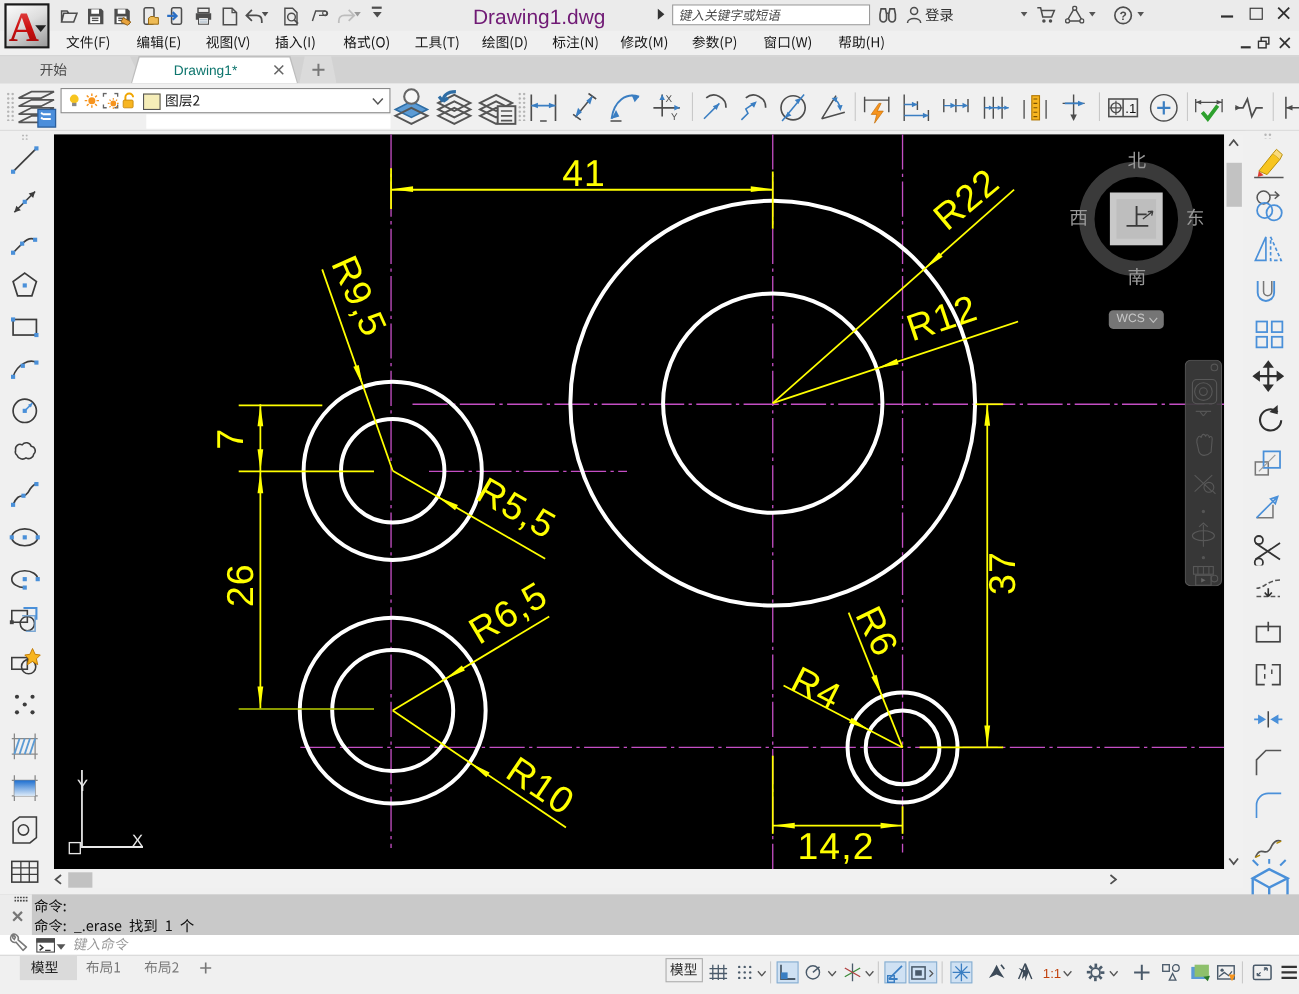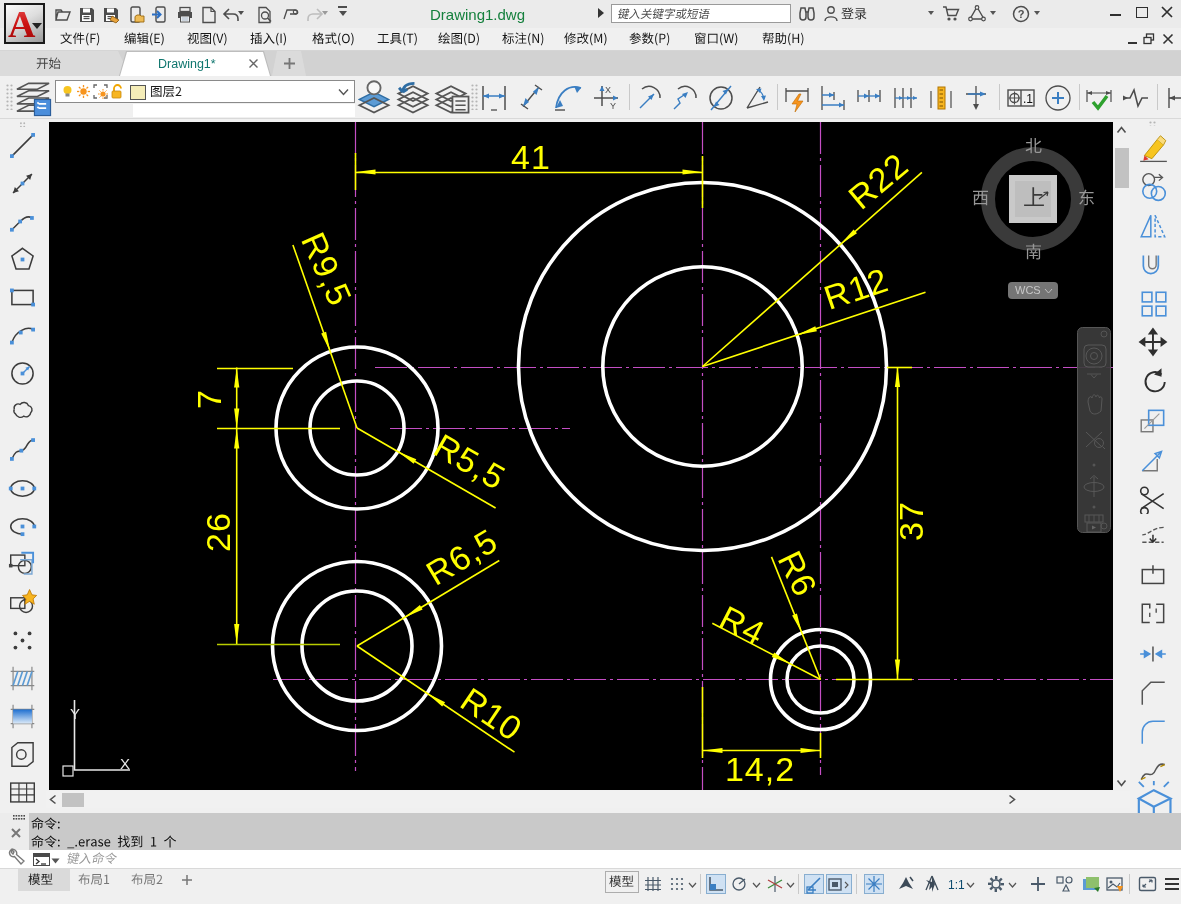--- a/index.html
+++ b/index.html
@@ -68,21 +68,21 @@
 <svg class="ic" style="left:282px;top:6px" width="18" height="18" viewBox="0 0 18 18">
     <path d="M2 13 L5 4 H13 C16 4,16 8,13 8 H8" fill="none" stroke="#4d4d4d" stroke-width="1.3"></path>
     <path d="M13 4 C17 4.5,16.5 9,13 8 C10.5 7.5,11 4,13 4 Z" fill="none" stroke="#4d4d4d" stroke-width="1.1"></path>
   </svg>
 <svg class="ic" style="left:306px;top:6px" width="18" height="18" viewBox="0 0 18 18">
     <path d="M11 3 L16 8 L11 13 M16 8 H7 C4 8,2 10,2 13 V15" fill="none" stroke="#bdbdbd" stroke-width="1.6"></path>
   </svg>
 <div class="ab" style="left:322px;top:11px;width:0;height:0;border-left:3.5px solid transparent;border-right:3.5px solid transparent;border-top:4.5px solid #9a9a9a"></div>
 <div class="ab" style="left:338px;top:6px;width:9px;height:2px;background:#4d4d4d"></div>
 <div class="ab" style="left:339px;top:11px;width:0;height:0;border-left:4.5px solid transparent;border-right:4.5px solid transparent;border-top:5px solid #4d4d4d"></div>
-<div class="ab" style="left:430px;top:6px;width:120px;color:#15803d;font-size:15px">Drawing1.dwg</div>
+<div class="ab" style="left:430px;top:6px;width:120px;color:#701a75;font-size:19px">Drawing1.dwg</div>
 <div class="ab" style="left:598px;top:8px;width:0;height:0;border-top:5px solid transparent;border-bottom:5px solid transparent;border-left:6px solid #333"></div>
 <div class="ab" style="left:611px;top:4px;width:180px;height:19px;background:#fff;border:1px solid #9a9a9a;box-sizing:border-box"></div>
 <svg style="position:absolute;left:617px;top:8px;" width="94" height="14" viewBox="0 -10.1 94 14">
     <path d="M1.4 -4.0 1.3 -3.2H2.6L2.1 -1.0C2.0 -0.4 1.5 -0.0 1.3 0.1C1.4 0.3 1.6 0.6 1.6 0.8C1.8 0.6 2.2 0.4 4.2 -0.9C4.2 -1.0 4.1 -1.3 4.1 -1.6L2.8 -0.8L3.3 -3.2H4.6L4.7 -4.0H3.5L3.8 -5.5H5.0L5.1 -6.3H2.4C2.7 -6.7 3.1 -7.1 3.4 -7.6H5.4L5.6 -8.4H3.9C4.1 -8.7 4.4 -9.1 4.5 -9.5L3.8 -9.7C3.3 -8.5 2.5 -7.4 1.7 -6.7C1.8 -6.5 2.0 -6.1 2.1 -6.0L2.3 -6.3L2.2 -5.5H3.1L2.7 -4.0ZM8.5 -8.8 8.4 -8.1H9.7L9.5 -7.2H7.9L7.7 -6.5H9.4L9.2 -5.6H7.8L7.7 -5.0H9.1L8.9 -4.1H7.5L7.3 -3.4H8.7L8.5 -2.5H6.8L6.7 -1.8H8.4L8.1 -0.4H8.8L9.1 -1.8H11.2L11.3 -2.5H9.2L9.4 -3.4H11.3L11.4 -4.1H9.6L9.7 -5.0H11.4L11.8 -6.5H12.5L12.6 -7.2H11.9L12.2 -8.8H10.5L10.7 -9.6H10.0L9.9 -8.8ZM10.1 -6.5H11.1L10.9 -5.6H9.9ZM10.2 -7.2 10.4 -8.1H11.5L11.3 -7.2ZM5.2 -4.7C5.2 -4.7 5.3 -4.8 5.4 -4.9H6.6C6.4 -4.0 6.0 -3.1 5.7 -2.4C5.6 -2.8 5.5 -3.3 5.5 -3.8L4.9 -3.6C4.9 -2.8 5.0 -2.1 5.2 -1.6C4.6 -0.7 4.0 -0.0 3.2 0.4C3.4 0.5 3.5 0.8 3.6 1.0C4.3 0.5 4.9 -0.1 5.5 -0.9C6.3 0.4 7.6 0.8 9.2 0.8H10.7C10.8 0.6 10.9 0.2 11.1 0.0C10.7 0.0 9.6 0.0 9.4 0.0C7.9 0.0 6.6 -0.3 6.0 -1.6C6.6 -2.6 7.1 -3.9 7.5 -5.6L7.1 -5.6L7.0 -5.6H6.3C6.9 -6.5 7.6 -7.6 8.3 -8.8L7.9 -9.1L7.6 -9.0H5.9L5.8 -8.2H7.2C6.6 -7.2 6.0 -6.3 5.8 -6.0C5.5 -5.6 5.2 -5.3 5.0 -5.3C5.1 -5.1 5.2 -4.8 5.2 -4.7Z M16.7 -8.7C17.4 -8.2 17.8 -7.5 18.2 -6.8C16.7 -3.5 14.8 -1.2 11.9 0.1C12.1 0.3 12.5 0.7 12.6 0.8C15.2 -0.5 17.1 -2.6 18.6 -5.6C19.4 -3.3 19.7 -0.7 22.0 0.8C22.1 0.5 22.4 0.1 22.6 -0.2C19.3 -2.5 20.5 -6.8 17.4 -9.4Z M27.5 -9.2C27.8 -8.6 28.2 -7.8 28.2 -7.2H26.0L25.8 -6.3H29.6L29.3 -4.9C29.3 -4.7 29.2 -4.5 29.2 -4.3H24.7L24.5 -3.4H28.8C28.2 -2.2 26.8 -0.9 23.5 0.1C23.7 0.3 23.9 0.7 24.0 0.9C27.2 -0.1 28.7 -1.5 29.5 -2.8C30.1 -1.0 31.3 0.2 33.3 0.9C33.4 0.6 33.8 0.2 34.0 0.0C32.0 -0.5 30.7 -1.7 30.2 -3.4H34.5L34.7 -4.3H30.2L30.3 -4.9L30.6 -6.3H34.5L34.6 -7.2H32.4C32.9 -7.8 33.5 -8.6 34.1 -9.3L33.2 -9.6C32.8 -8.9 32.0 -7.9 31.4 -7.2H28.3L29.1 -7.6C29.0 -8.2 28.7 -9.0 28.3 -9.6Z M35.9 -4.0 35.8 -3.2H37.1L36.6 -1.0C36.5 -0.4 36.0 -0.0 35.8 0.1C35.9 0.3 36.1 0.6 36.1 0.8C36.3 0.6 36.7 0.4 38.7 -0.9C38.7 -1.0 38.6 -1.3 38.6 -1.6L37.3 -0.8L37.8 -3.2H39.1L39.2 -4.0H38.0L38.3 -5.5H39.5L39.6 -6.3H36.9C37.2 -6.7 37.6 -7.1 37.9 -7.6H39.9L40.1 -8.4H38.4C38.6 -8.7 38.9 -9.1 39.0 -9.5L38.3 -9.7C37.8 -8.5 37.0 -7.4 36.2 -6.7C36.3 -6.5 36.5 -6.1 36.6 -6.0L36.8 -6.3L36.7 -5.5H37.6L37.2 -4.0ZM43.0 -8.8 42.9 -8.1H44.2L44.0 -7.2H42.4L42.2 -6.5H43.9L43.7 -5.6H42.3L42.2 -5.0H43.6L43.4 -4.1H42.0L41.8 -3.4H43.2L43.0 -2.5H41.3L41.2 -1.8H42.9L42.6 -0.4H43.3L43.6 -1.8H45.7L45.8 -2.5H43.7L43.9 -3.4H45.8L45.9 -4.1H44.1L44.2 -5.0H45.9L46.3 -6.5H47.0L47.1 -7.2H46.4L46.7 -8.8H45.0L45.2 -9.6H44.5L44.4 -8.8ZM44.6 -6.5H45.6L45.4 -5.6H44.4ZM44.7 -7.2 44.9 -8.1H46.0L45.8 -7.2ZM39.7 -4.7C39.7 -4.7 39.8 -4.8 39.9 -4.9H41.1C40.9 -4.0 40.5 -3.1 40.2 -2.4C40.1 -2.8 40.0 -3.3 40.0 -3.8L39.4 -3.6C39.4 -2.8 39.5 -2.1 39.7 -1.6C39.1 -0.7 38.5 -0.0 37.7 0.4C37.9 0.5 38.0 0.8 38.1 1.0C38.8 0.5 39.4 -0.1 40.0 -0.9C40.8 0.4 42.1 0.8 43.7 0.8H45.2C45.3 0.6 45.4 0.2 45.6 0.0C45.2 0.0 44.1 0.0 43.9 0.0C42.4 0.0 41.1 -0.3 40.5 -1.6C41.1 -2.6 41.6 -3.9 42.0 -5.6L41.6 -5.6L41.5 -5.6H40.8C41.4 -6.5 42.1 -7.6 42.8 -8.8L42.4 -9.1L42.1 -9.0H40.4L40.3 -8.2H41.7C41.1 -7.2 40.5 -6.3 40.3 -6.0C40.0 -5.6 39.7 -5.3 39.5 -5.3C39.6 -5.1 39.7 -4.8 39.7 -4.7Z M52.2 -4.2 52.0 -3.4H47.5L47.3 -2.6H51.8L51.3 -0.2C51.3 0.0 51.2 0.1 51.0 0.1C50.8 0.1 50.1 0.1 49.3 0.0C49.4 0.3 49.5 0.7 49.5 0.9C50.5 0.9 51.1 0.9 51.5 0.8C51.9 0.6 52.1 0.4 52.2 -0.1L52.7 -2.6H57.2L57.4 -3.4H52.9L53.0 -3.9C54.1 -4.4 55.3 -5.2 56.2 -5.9L55.7 -6.4L55.5 -6.3H50.0L49.8 -5.5H54.5C53.8 -5.0 52.9 -4.5 52.2 -4.2ZM52.9 -9.5C53.0 -9.2 53.2 -8.8 53.2 -8.5H48.7L48.2 -6.1H49.0L49.4 -7.6H57.3L57.0 -6.1H57.9L58.4 -8.5H54.3C54.2 -8.8 54.0 -9.4 53.8 -9.7Z M67.4 -9.1C68.0 -8.8 68.7 -8.2 69.1 -7.8L69.7 -8.4C69.4 -8.8 68.6 -9.3 68.0 -9.6ZM58.4 -0.8 58.4 0.1C59.8 -0.2 61.7 -0.6 63.6 -1.0L63.7 -1.8C61.7 -1.4 59.7 -1.0 58.4 -0.8ZM60.8 -5.2H63.2L62.8 -3.2H60.4ZM60.2 -6.0 59.5 -2.4H63.4L64.2 -6.0ZM59.9 -7.8 59.7 -7.0H65.4C65.2 -5.1 65.1 -3.4 65.2 -2.0C64.2 -1.1 63.1 -0.3 61.9 0.3C62.1 0.4 62.4 0.7 62.5 0.9C63.5 0.4 64.4 -0.3 65.3 -1.1C65.6 0.2 66.1 0.9 67.0 0.9C67.9 0.9 68.3 0.4 68.9 -1.6C68.7 -1.7 68.4 -1.9 68.2 -2.1C67.9 -0.6 67.6 0.0 67.3 0.0C66.7 0.0 66.3 -0.7 66.2 -1.9C67.3 -3.0 68.2 -4.4 69.1 -5.9L68.2 -6.1C67.6 -4.9 66.9 -3.9 66.1 -2.9C66.0 -4.1 66.1 -5.4 66.3 -7.0H69.7L69.9 -7.8H66.4C66.5 -8.4 66.7 -9.0 66.8 -9.6H65.9C65.7 -9.0 65.6 -8.4 65.5 -7.8Z M76.0 -9.2 75.9 -8.4H81.7L81.8 -9.2ZM75.4 -2.8C75.6 -2.1 75.7 -1.1 75.7 -0.4L76.5 -0.6C76.5 -1.3 76.4 -2.3 76.2 -3.0ZM76.6 -6.3H80.0L79.5 -4.3H76.2ZM76.0 -7.1 75.2 -3.5H80.2L81.0 -7.1ZM78.9 -3.1C78.5 -2.2 77.8 -1.0 77.3 -0.2H73.7L73.5 0.6H79.9L80.1 -0.2H78.1C78.6 -1.0 79.2 -2.0 79.8 -2.9ZM72.5 -9.6C72.1 -8.3 71.4 -6.9 70.7 -6.0C70.9 -5.9 71.2 -5.7 71.3 -5.5C71.7 -6.0 72.1 -6.6 72.4 -7.3H73.0L72.6 -5.5L72.5 -5.1H70.6L70.4 -4.3H72.3C71.9 -2.8 71.1 -1.1 69.4 0.1C69.5 0.3 69.8 0.6 69.9 0.7C71.1 -0.2 71.9 -1.3 72.4 -2.5C72.8 -1.8 73.2 -0.9 73.3 -0.5L74.1 -1.2C73.9 -1.5 73.2 -2.9 72.8 -3.4C73.0 -3.7 73.1 -4.0 73.1 -4.3H74.8L74.9 -5.1H73.3L73.5 -5.5L73.8 -7.3H75.3L75.4 -8.1H72.8C73.0 -8.6 73.1 -9.0 73.3 -9.5Z M83.5 -8.8C84.0 -8.3 84.6 -7.5 84.8 -7.0L85.6 -7.6C85.3 -8.1 84.7 -8.8 84.1 -9.3ZM86.5 -7.2 86.3 -6.4H87.8C87.6 -5.9 87.3 -5.3 87.1 -4.9H85.2L85.0 -4.1H92.4L92.5 -4.9H91.2C91.4 -5.6 91.7 -6.4 91.9 -7.2L91.3 -7.2L91.1 -7.2H89.0L89.6 -8.5H92.9L93.1 -9.2H86.5L86.4 -8.5H88.7L88.1 -7.2ZM88.0 -4.9 88.7 -6.4H90.9C90.7 -5.9 90.5 -5.4 90.4 -4.9ZM85.8 -3.1 84.9 0.9H85.8L85.9 0.5H89.8L89.7 0.9H90.5L91.4 -3.1ZM86.0 -0.3 86.5 -2.3H90.4L89.9 -0.3ZM82.5 0.6C82.7 0.4 83.1 0.1 85.3 -1.2C85.3 -1.4 85.2 -1.7 85.2 -1.9L83.6 -1.0L84.7 -6.1H82.3L82.1 -5.2H83.7L82.8 -1.0C82.7 -0.6 82.4 -0.3 82.2 -0.2C82.4 -0.0 82.5 0.4 82.5 0.6Z" fill="#4a4a4a"></path>
   </svg>
 <svg class="ic" style="left:798px;top:5px" width="18" height="18" viewBox="0 0 18 18">
     <path d="M3 3 H7 L8 8 L8 12 A3 3 0 0 1 2 12 L2 8 Z" fill="none" stroke="#4d4d4d" stroke-width="1.5"></path>
     <path d="M11 3 H15 L16 8 L16 12 A3 3 0 0 1 10 12 L10 8 Z" fill="none" stroke="#4d4d4d" stroke-width="1.5"></path>
     <path d="M8 7 H10" stroke="#4d4d4d" stroke-width="1.5"></path>
   </svg>
@@ -838,21 +838,21 @@
     <path d="M10 2 V18 M2 10 H18 M4.5 4.5 L15.5 15.5 M15.5 4.5 L4.5 15.5" stroke="#3a7ec2" stroke-width="1.2"></path>
   </svg>
 <svg class="ab" style="left:896px;top:874px" width="20" height="20" viewBox="0 0 20 20">
     <path d="M10 3 L13 9 L17 15 L10 12 L3 15 L7 9 Z" fill="#3c4a58"></path>
     <path d="M14 3 L17 7" stroke="#3c4a58" stroke-width="1.5"></path>
   </svg>
 <svg class="ab" style="left:922px;top:874px" width="20" height="20" viewBox="0 0 20 20">
     <path d="M10 2 L13 10 L10 18 L10 13 L7 16 L8 10 L4 6 L10 8 Z" fill="#3c4a58"></path>
     <path d="M10 2 L16 16 M10 2 L4 16" stroke="#3c4a58" stroke-width="1.3"></path>
   </svg>
-<div class="ab" style="left:948px;top:878px;font-size:12px;color:#0c4a6e">1:1</div>
+<div class="ab" style="left:948px;top:878px;font-size:12px;color:#c2410c">1:1</div>
 <svg class="ab" style="left:966px;top:882px" width="9" height="6" viewBox="0 0 9 6">
     <path d="M1 1 L4.5 5 L8 1" stroke="#555" fill="none" stroke-width="1.2"></path>
   </svg>
 <svg class="ab" style="left:986px;top:874px" width="20" height="20" viewBox="0 0 20 20">
     <circle cx="10" cy="10" r="4" fill="none" stroke="#4a5a6a" stroke-width="1.6"></circle>
     <rect x="9" y="2" width="2.4" height="3.4" fill="#4a5a6a" transform="rotate(0 10 10)"></rect>
     <rect x="9" y="2" width="2.4" height="3.4" fill="#4a5a6a" transform="rotate(45 10 10)"></rect>
     <rect x="9" y="2" width="2.4" height="3.4" fill="#4a5a6a" transform="rotate(90 10 10)"></rect>
     <rect x="9" y="2" width="2.4" height="3.4" fill="#4a5a6a" transform="rotate(135 10 10)"></rect>
     <rect x="9" y="2" width="2.4" height="3.4" fill="#4a5a6a" transform="rotate(180 10 10)"></rect>

